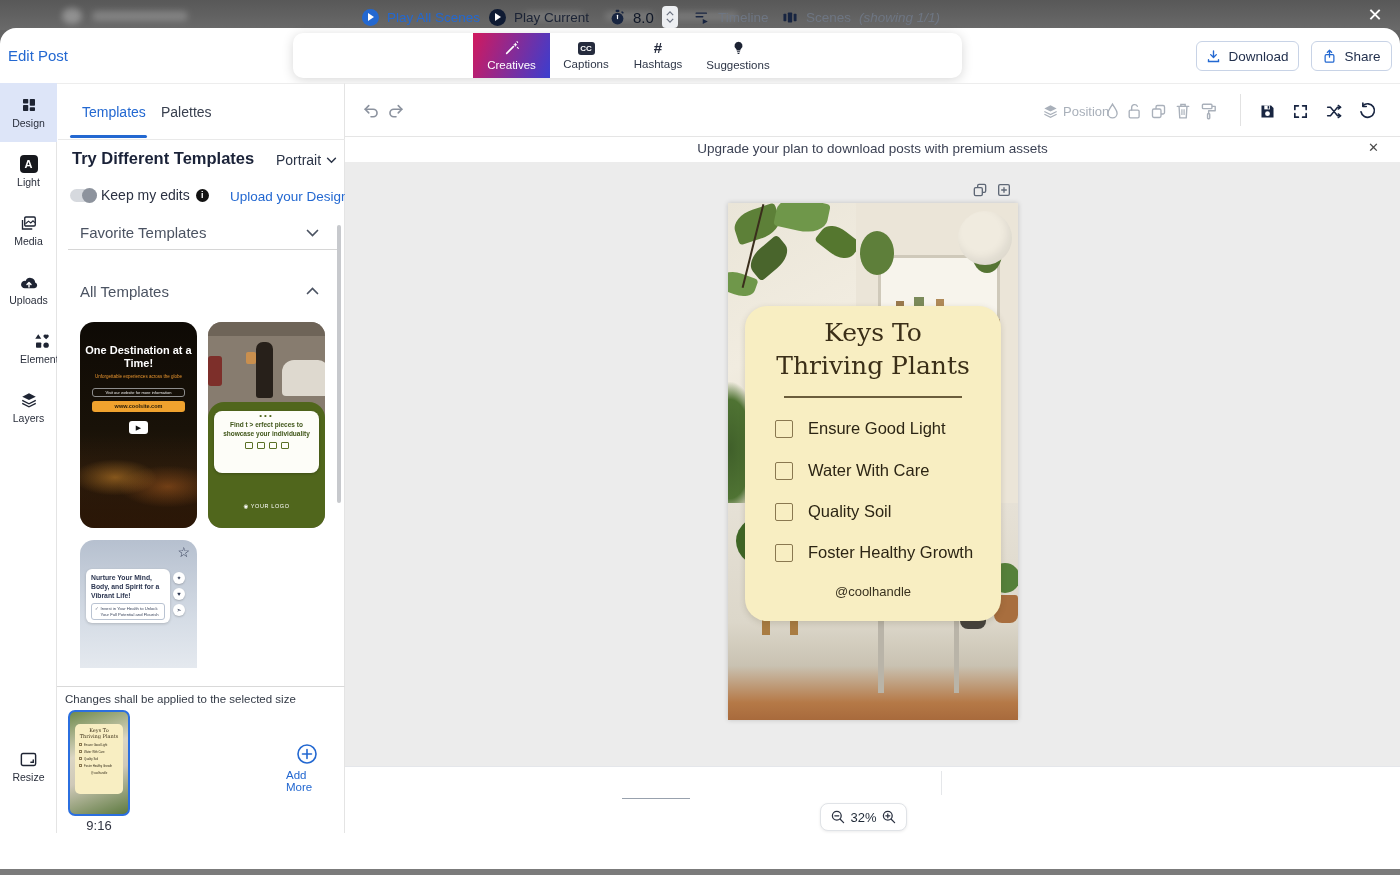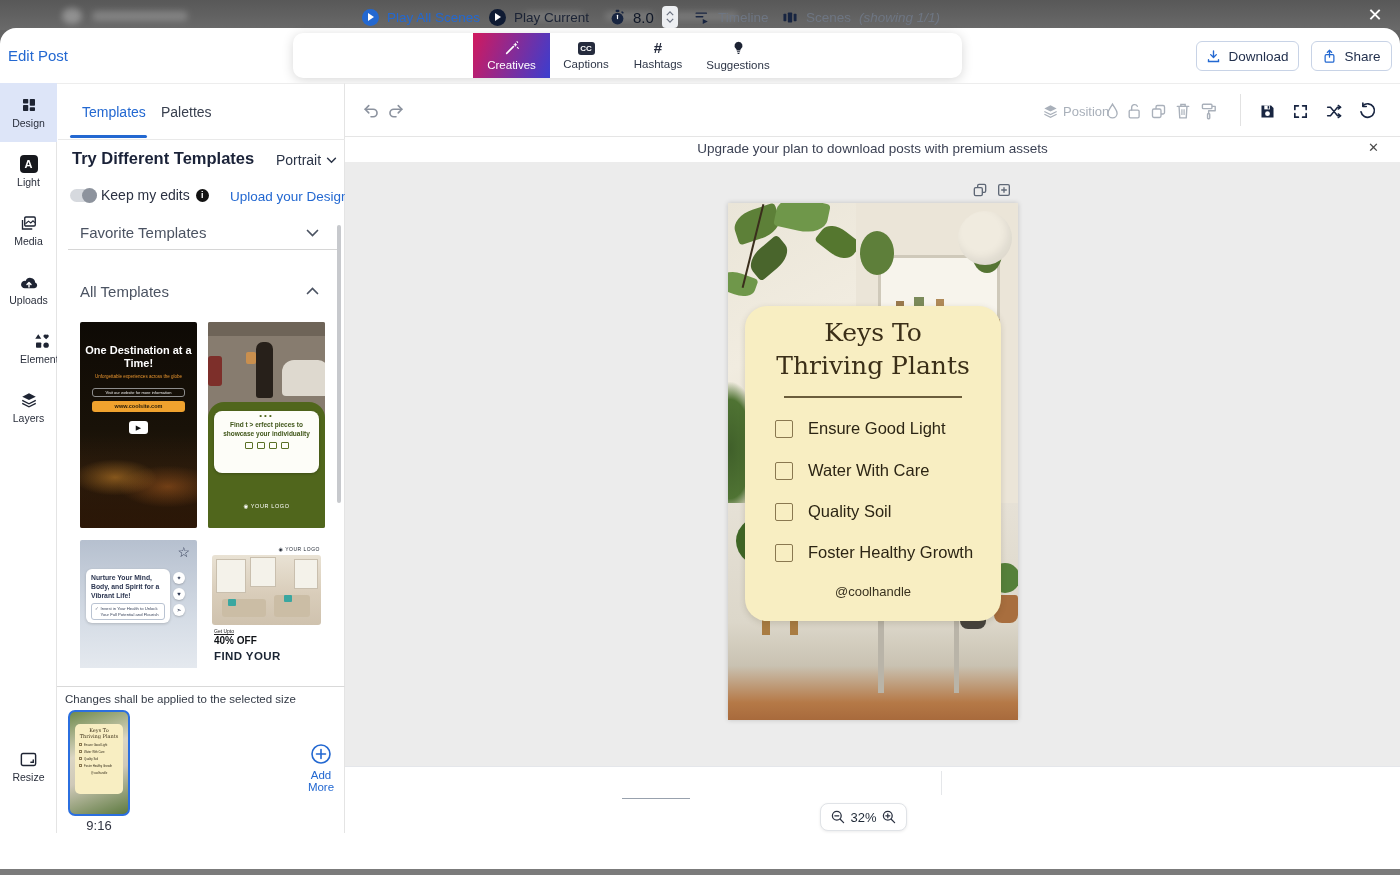--- a/index.html
+++ b/index.html
@@ -63,21 +63,21 @@
                 align-items:center; gap:6px; }
   .info-dot { width:13px; height:13px; background:#111; border-radius:50%; color:#fff; font-size:9px;
               line-height:13px; text-align:center; font-weight:bold; }
   .upload-link { position:absolute; left:230px; top:189px; font-size:13.5px; color:#2368d1; cursor:pointer; }
   .section-row { position:absolute; left:80px; font-size:15px; color:#4b5362; }
   .sec-chev { position:absolute; left:306px; cursor:pointer; }
   .sec-divider { position:absolute; left:68px; top:249px; width:269px; height:1px; background:#d6d6d6; }
   .tpl-scrollbar { position:absolute; left:337px; top:225px; width:4px; height:278px; background:#c7c9cd; border-radius:2px; }
 
   .tpl-viewport { position:absolute; left:58px; top:310px; width:286px; height:358px; overflow:hidden; }
-  .tpl-card { position:absolute; width:117px; height:206px; border-radius:2px; overflow:hidden; cursor:pointer; }
+  .tpl-card { position:absolute; width:117px; height:206px; border-radius:14px; overflow:hidden; cursor:pointer; }
 
   
   .c-travel { background:linear-gradient(180deg,#0e0a05 0%,#191208 52%,#271a0c 72%,#140d06 100%); }
   .c-travel .glow { position:absolute; left:0; bottom:0; width:117px; height:92px;
      background:radial-gradient(60px 26px at 30% 45%, rgba(244,160,50,.45), transparent 70%),
                 radial-gradient(70px 30px at 75% 55%, rgba(220,120,40,.40), transparent 70%),
                 linear-gradient(180deg, transparent, rgba(60,30,8,.6)); }
   .c-travel .t1 { position:absolute; left:4px; top:22px; width:109px; text-align:center; color:#fff;
                   font-size:11px; font-weight:bold; line-height:1.15; }
   .c-travel .t2 { position:absolute; left:6px; top:52px; width:105px; text-align:center; color:#e8952f; font-size:4.5px; }
@@ -137,21 +137,21 @@
                 border-radius:7px; overflow:hidden; cursor:pointer;
                 background:linear-gradient(160deg,#6f8a4d 0%,#dcd6c3 38%,#cfc9b8 60%,#5d7a40 100%); }
   .size-thumb .mini-card { position:absolute; left:5px; top:12px; width:48px; height:70px; background:#f8eec2;
                            border-radius:5px; padding-top:3px; }
   .mini-title { text-align:center; font-family:"DejaVu Serif", serif; font-size:5px; color:#3b2f18; line-height:1.25; }
   .mini-row { display:flex; align-items:center; gap:2px; margin:3px 0 0 4px; }
   .mini-row i { width:3px; height:3px; border:.5px solid #8a7850; flex:none; }
   .mini-row span { font-size:2.8px; color:#2d2615; white-space:nowrap; }
   .mini-handle { text-align:center; font-size:2.8px; color:#39321f; margin-top:3px; }
   .ratio-label { position:absolute; left:68px; top:818px; width:62px; text-align:center; font-size:13px; color:#2f3340; }
-  .add-more { position:absolute; left:300px; top:743px; width:42px; text-align:center; cursor:pointer; }
+  .add-more { position:absolute; left:286px; top:743px; width:42px; text-align:left; cursor:pointer; }
   .add-more .lbl { font-size:11.5px; color:#2368d1; margin-top:4px; }
 
   
   .canvas-toolbar { position:absolute; left:345px; top:83px; width:1055px; height:54px; background:#fff;
                     border-top:1px solid #ededed; border-bottom:1px solid #e5e5e5; }
   .tool-ic { position:absolute; cursor:pointer; }
   .tool-divider { position:absolute; left:1240px; top:94px; width:1px; height:32px; background:#e2e2e2; }
   .position-lbl { position:absolute; left:1063px; top:104px; font-size:13px; color:#a9b0ba; }
   .upgrade-banner { position:absolute; left:345px; top:137px; width:1055px; height:25px; background:#fff; }
   .upgrade-banner .txt { position:absolute; left:0; top:4px; width:1055px; text-align:center; font-size:13.5px; color:#3c4254; }
@@ -416,36 +416,20 @@
           <span>✓</span>
           <span>Invest in Your Health to Unlock Your Full Potential and Flourish</span>
         </div>
       </div>
       <div class="circ" style="top:32px;">✦</div>
       <div class="circ" style="top:48px;">♥</div>
       <div class="circ" style="top:64px;">➣</div>
 
     </div>
 
-    <div class="tpl-card c-home" style="left:150px;top:230px;">
-      <div class="logo">◉ YOUR LOGO</div>
-      <div class="photo">
-        <div class="win" style="left:4px;top:4px;width:30px;height:34px;"></div>
-        <div class="win" style="left:38px;top:2px;width:26px;height:30px;"></div>
-        <div class="win" style="left:82px;top:4px;width:24px;height:30px;"></div>
-        <div class="sofa" style="left:10px;top:44px;width:44px;height:18px;"></div>
-        <div class="sofa" style="left:62px;top:40px;width:36px;height:22px;"></div>
-        <div class="pillow" style="left:16px;top:44px;width:8px;height:7px;"></div>
-        <div class="pillow" style="left:72px;top:40px;width:8px;height:7px;"></div>
-      </div>
-      <div class="gu">Get Upto</div>
-      <div class="off">40% OFF</div>
-      <div class="h1">FIND YOUR</div>
-      <div class="h2">DREAM HOME</div>
-    </div>
   </div>
 
   <div class="resize-panel"></div>
   <div class="resize-note">Changes shall be applied to the selected size</div>
 
   <div class="size-thumb">
     <div class="mini-card">
       <div class="mini-title"><span>Keys To</span><br><span>Thriving Plants</span></div>
       <div class="mini-row">
           <i></i>

